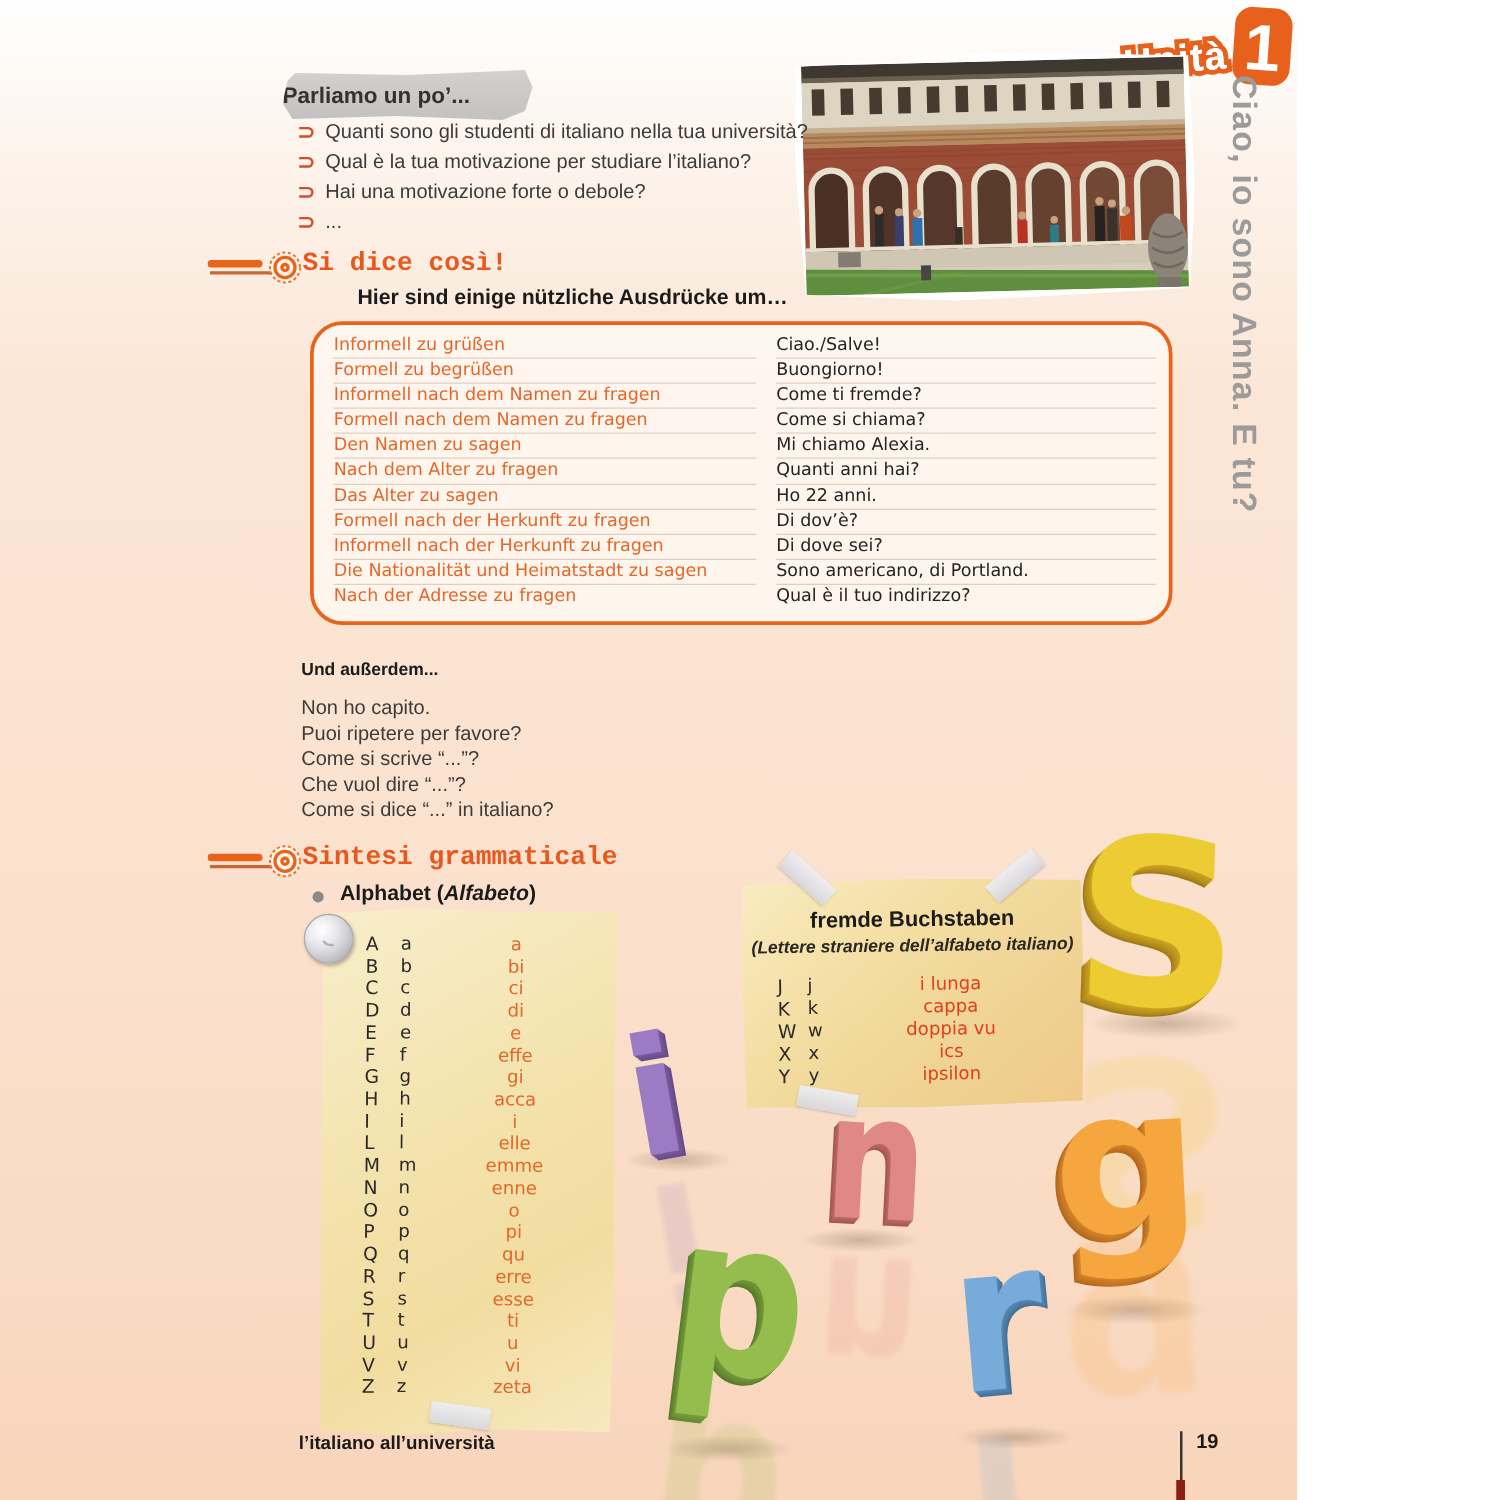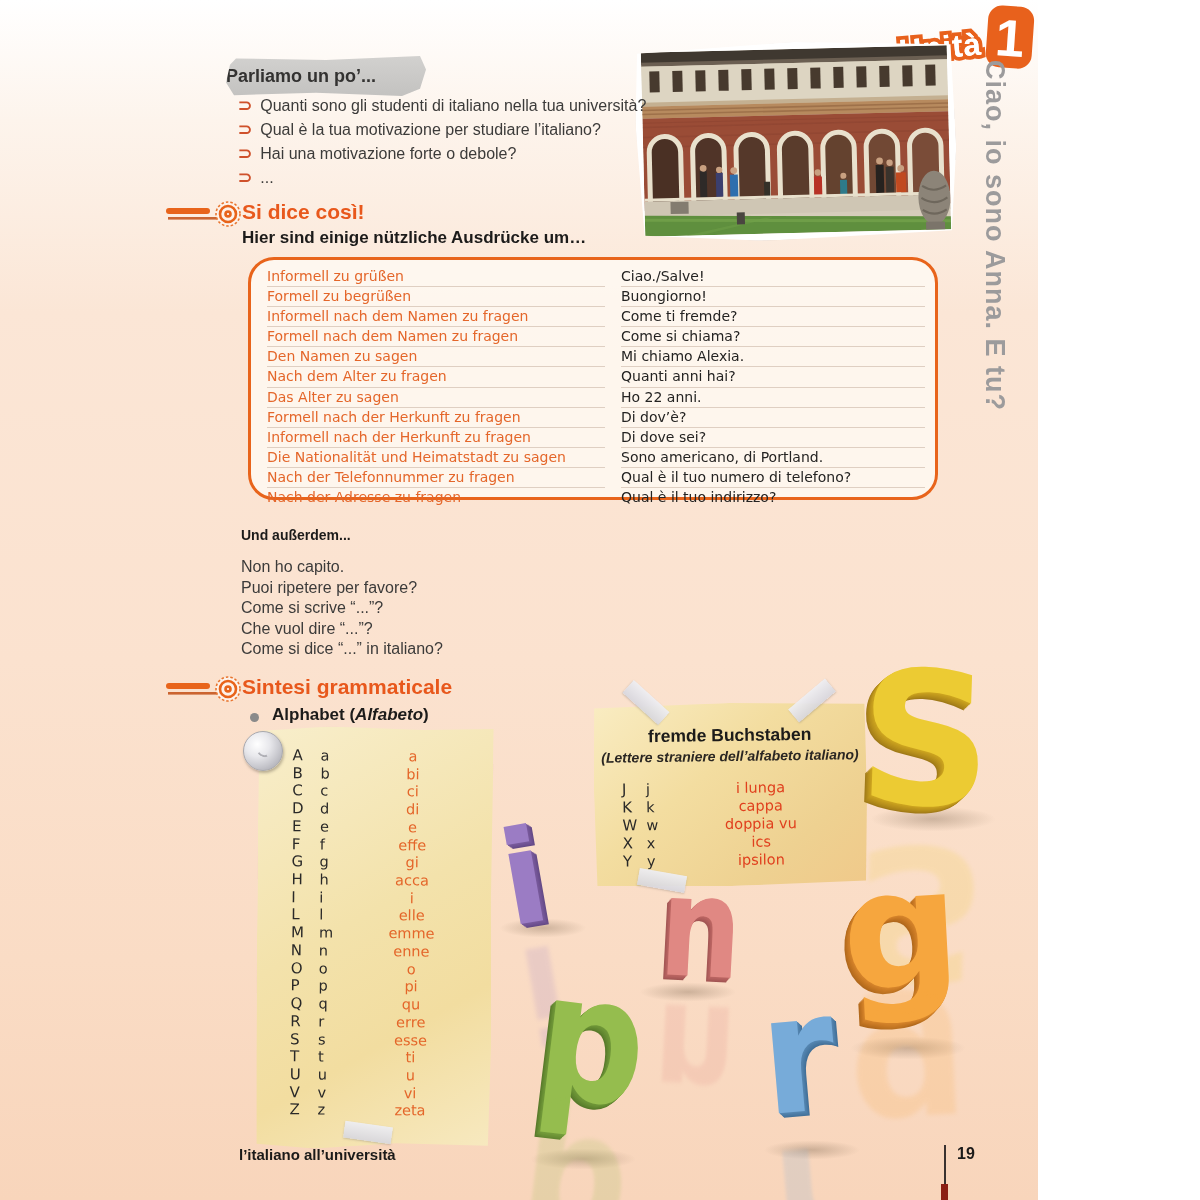--- a/index.html
+++ b/index.html
@@ -47,22 +47,22 @@
     display:flex;align-items:center;justify-content:flex-start;
   }
   .parliamo-strip span{font-size:18px;font-weight:bold;color:#333231;}
   .q-list{left:238px;top:96px;width:420px;}
   .q-row{display:flex;gap:8px;align-items:flex-start;margin-bottom:5px;}
   .q-bullet{color:#cf512b;font-weight:bold;font-size:17px;line-height:19px;}
   .q-text{font-size:16px;color:#3c3b3a;line-height:19px;}
 
   
   .sec-icon{width:78px;height:32px;}
-  .sec-title{font-size:21px;font-weight:bold;color:#e8581c;}
-  .sec-sub{font-size:17px;font-weight:bold;color:#1c1b1a;}
+  .sec-title{font-size:21px;font-weight:bold;color:#e8581c;font-family:Liberation Mono, monospace;}
+  .sec-sub{font-size:17px;font-weight:bold;color:#1c1b1a;margin-left:44px;}
 
   
   .sd-table{
     left:248px;top:257px;width:690px;height:243px;
     border:3.5px solid #e8641b;border-radius:26px;
     background:rgba(255,252,247,.72);
     box-sizing:border-box;padding:7px 10px 4px 16px;
   }
   .sd-row{display:grid;grid-template-columns:338px 1fr;column-gap:16px;}
   .sd-de,.sd-it{height:19.1px;line-height:19.1px;font-size:14px;white-space:nowrap;
@@ -312,24 +312,20 @@
     </div>
   <div class="sd-row">
       <span class="sd-de">Informell nach der Herkunft zu fragen</span>
       <span class="sd-it">Di dove sei?</span>
     </div>
   <div class="sd-row">
       <span class="sd-de">Die Nationalität und Heimatstadt zu sagen</span>
       <span class="sd-it">Sono americano, di Portland.</span>
     </div>
   <div class="sd-row">
-      <span class="sd-de">Nach der Telefonnummer zu fragen</span>
-      <span class="sd-it">Qual è il tuo numero di telefono?</span>
-    </div>
-  <div class="sd-row">
       <span class="sd-de">Nach der Adresse zu fragen</span>
       <span class="sd-it">Qual è il tuo indirizzo?</span>
     </div>
 </div>
 
 <div class="abs ua-title">Und außerdem...</div>
 <div class="abs ua-list">
   <div>Non ho capito.</div>
   <div>Puoi ripetere per favore?</div>
   <div>Come si scrive “...”?</div>

